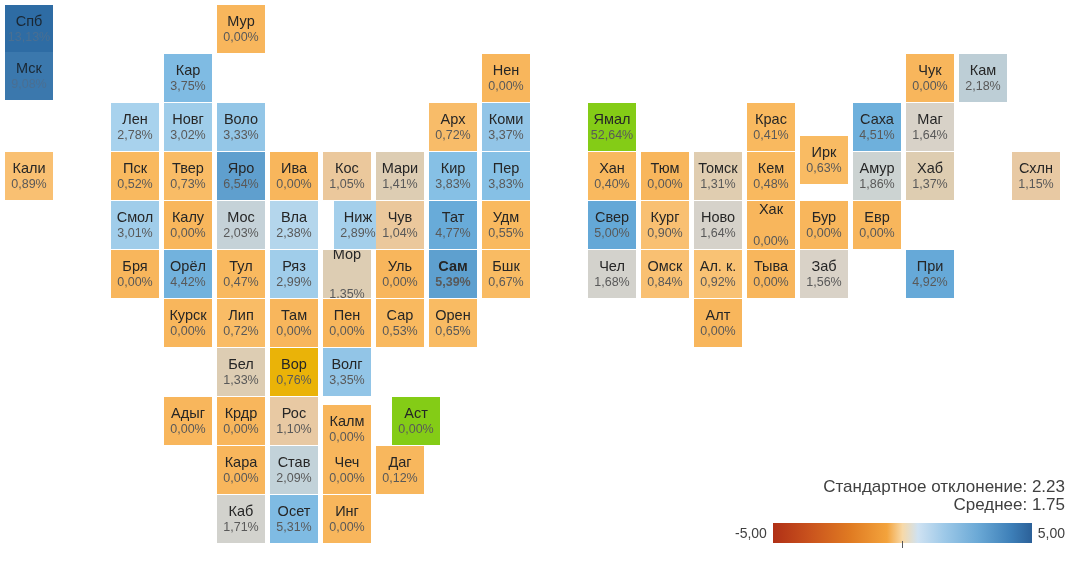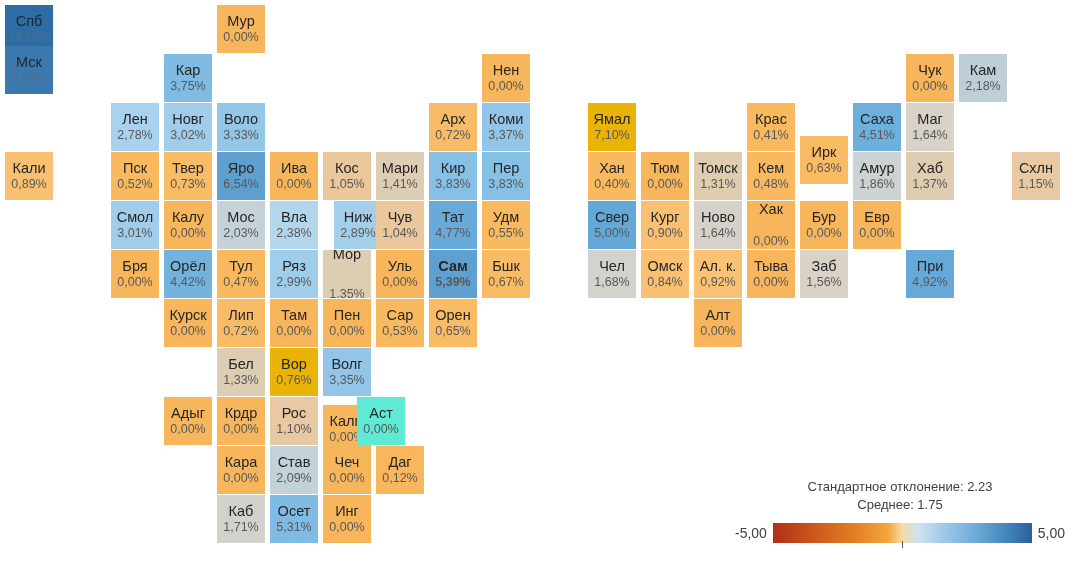--- a/index.html
+++ b/index.html
@@ -49,22 +49,22 @@
 
   
   #legend {
     position: absolute;
     left: 735px;
     top: 478px;
     width: 330px;
     height: 80px;
   }
   #legend .legend-line {
-    text-align: center;
-    font-size: 13px;
+    text-align: right;
+    font-size: 17px;
     line-height: 18px;
     color: #404040;
     white-space: nowrap;
   }
   #legend .legend-bar-row {
     position: absolute;
     left: 0;
     top: 42px;
     width: 330px;
     height: 26px;
@@ -109,21 +109,21 @@
 
 <div id="tilemap">
     <div class="tile dark" style="left: 5px; top: 5px; background: rgb(46, 108, 164);">
       <span class="t-name">Спб</span>
       <span class="t-val">13,13%</span>
     </div>
     <div class="tile" style="left: 217px; top: 5px; background: rgb(248, 182, 92);">
       <span class="t-name">Мур</span>
       <span class="t-val">0,00%</span>
     </div>
-    <div class="tile dark" style="left: 5px; top: 46px; background: rgb(59, 120, 173);">
+    <div class="tile dark" style="left: 5px; top: 52px; background: rgb(59, 120, 173);">
       <span class="t-name">Мск</span>
       <span class="t-val">9,08%</span>
     </div>
     <div class="tile" style="left: 164px; top: 54px; background: rgb(127, 187, 227);">
       <span class="t-name">Кар</span>
       <span class="t-val">3,75%</span>
     </div>
     <div class="tile" style="left: 482px; top: 54px; background: rgb(248, 182, 92);">
       <span class="t-name">Нен</span>
       <span class="t-val">0,00%</span>
@@ -149,23 +149,23 @@
       <span class="t-val">3,33%</span>
     </div>
     <div class="tile" style="left: 429px; top: 103px; background: rgb(248, 188, 105);">
       <span class="t-name">Арх</span>
       <span class="t-val">0,72%</span>
     </div>
     <div class="tile" style="left: 482px; top: 103px; background: rgb(146, 197, 231);">
       <span class="t-name">Коми</span>
       <span class="t-val">3,37%</span>
     </div>
-    <div class="tile" style="left: 588px; top: 103px; background: #eab308;">
+    <div class="tile" style="left: 588px; top: 103px; background: #84cc16;">
       <span class="t-name">Ямал</span>
-      <span class="t-val">7,10%</span>
+      <span class="t-val">52,64%</span>
     </div>
     <div class="tile" style="left: 747px; top: 103px; background: rgb(249, 185, 95);">
       <span class="t-name">Крас</span>
       <span class="t-val">0,41%</span>
     </div>
     <div class="tile" style="left: 853px; top: 103px; background: rgb(110, 176, 220);">
       <span class="t-name">Саха</span>
       <span class="t-val">4,51%</span>
     </div>
     <div class="tile" style="left: 906px; top: 103px; background: rgb(216, 210, 200);">
@@ -401,21 +401,21 @@
       <span class="t-val">0,00%</span>
     </div>
     <div class="tile" style="left: 270px; top: 397px; background: rgb(232, 201, 163);">
       <span class="t-name">Рос</span>
       <span class="t-val">1,10%</span>
     </div>
     <div class="tile" style="left: 323px; top: 397px; background: rgb(248, 182, 92); margin-top: 8px;">
       <span class="t-name">Калм</span>
       <span class="t-val">0,00%</span>
     </div>
-    <div class="tile" style="left: 357px; top: 397px; background: #5eead4;">
+    <div class="tile" style="left: 392px; top: 397px; background: #84cc16;">
       <span class="t-name">Аст</span>
       <span class="t-val">0,00%</span>
     </div>
     <div class="tile" style="left: 217px; top: 446px; background: rgb(248, 182, 92);">
       <span class="t-name">Кара</span>
       <span class="t-val">0,00%</span>
     </div>
     <div class="tile" style="left: 270px; top: 446px; background: rgb(194, 210, 217);">
       <span class="t-name">Став</span>
       <span class="t-val">2,09%</span>

